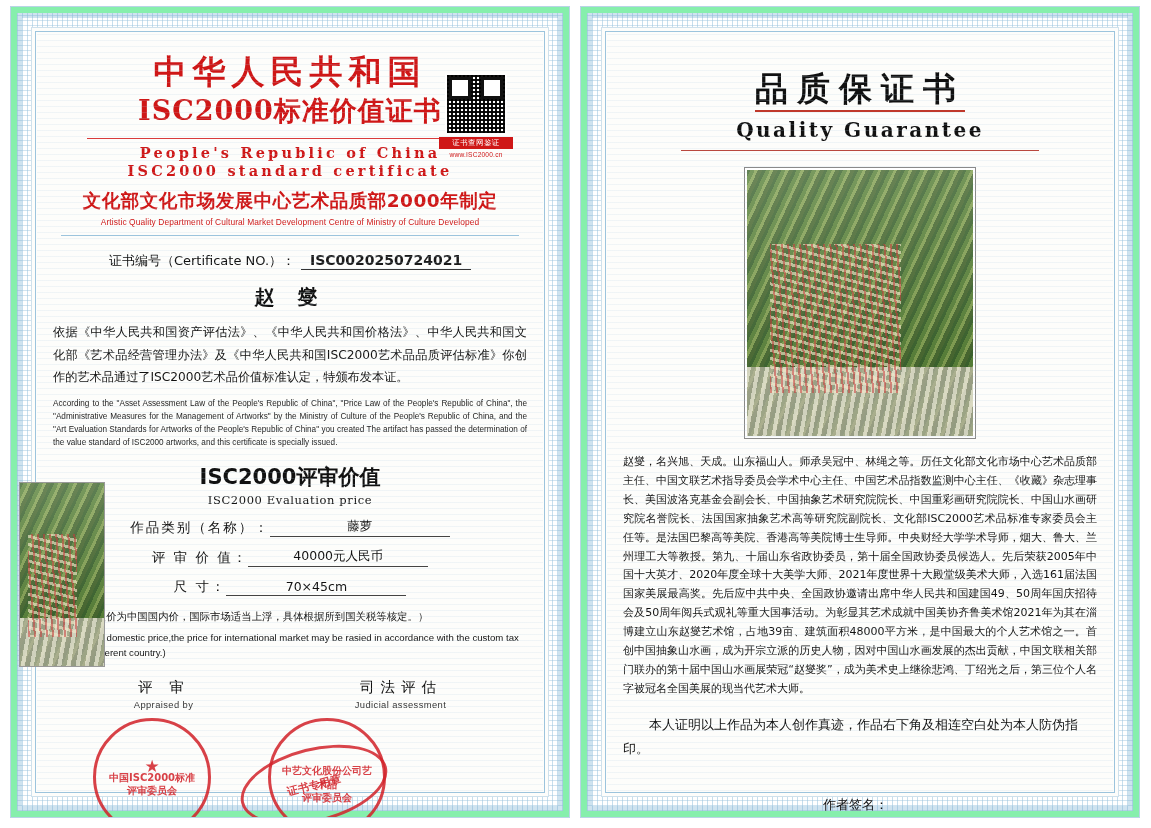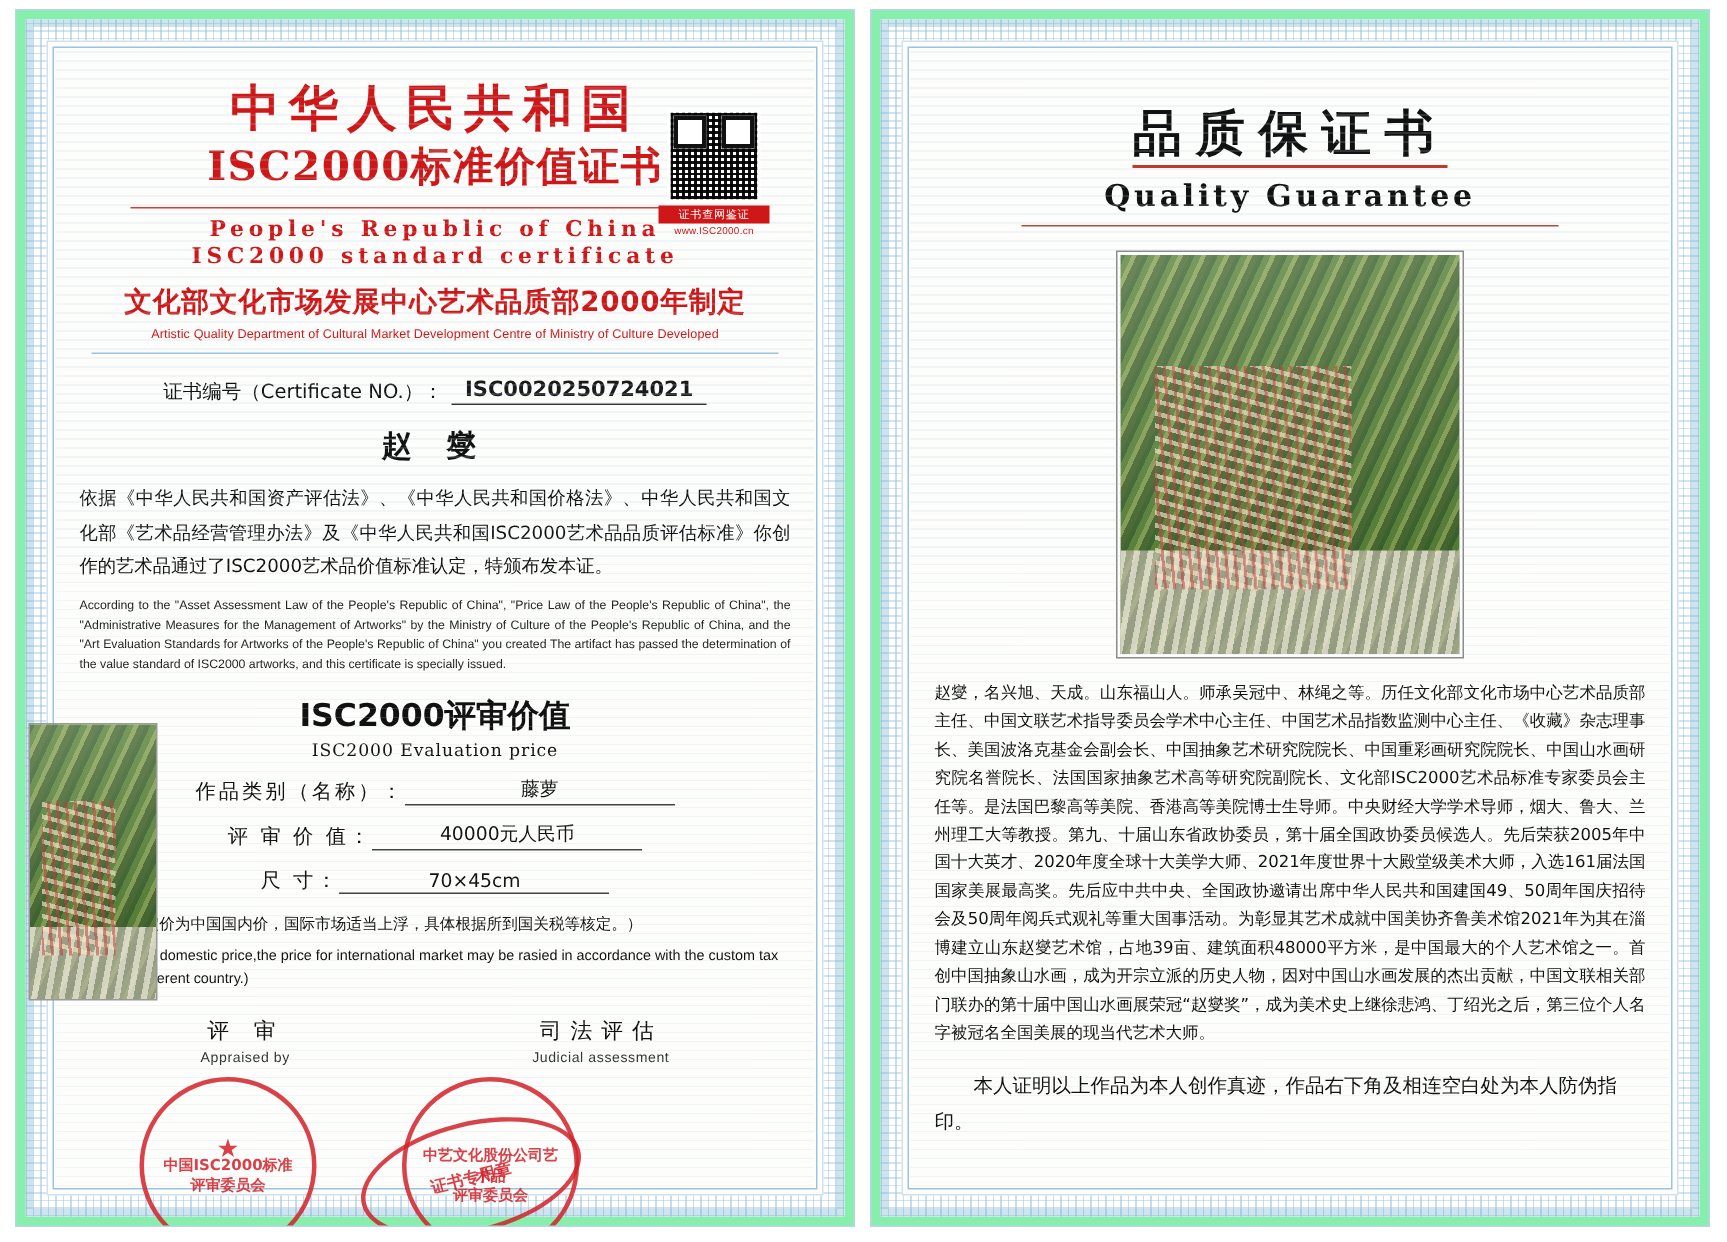--- a/index.html
+++ b/index.html
@@ -384,16 +384,17 @@
       <div class="big-art-wrap">
         <div class="big-art">
           <div class="art"></div>
         </div>
       </div>
 
       <div class="bio">赵燮，名兴旭、天成。山东福山人。师承吴冠中、林绳之等。历任文化部文化市场中心艺术品质部主任、中国文联艺术指导委员会学术中心主任、中国艺术品指数监测中心主任、《收藏》杂志理事长、美国波洛克基金会副会长、中国抽象艺术研究院院长、中国重彩画研究院院长、中国山水画研究院名誉院长、法国国家抽象艺术高等研究院副院长、文化部ISC2000艺术品标准专家委员会主任等。是法国巴黎高等美院、香港高等美院博士生导师。中央财经大学学术导师，烟大、鲁大、兰州理工大等教授。第九、十届山东省政协委员，第十届全国政协委员候选人。先后荣获2005年中国十大英才、2020年度全球十大美学大师、2021年度世界十大殿堂级美术大师，入选161届法国国家美展最高奖。先后应中共中央、全国政协邀请出席中华人民共和国建国49、50周年国庆招待会及50周年阅兵式观礼等重大国事活动。为彰显其艺术成就中国美协齐鲁美术馆2021年为其在淄博建立山东赵燮艺术馆，占地39亩、建筑面积48000平方米，是中国最大的个人艺术馆之一。首创中国抽象山水画，成为开宗立派的历史人物，因对中国山水画发展的杰出贡献，中国文联相关部门联办的第十届中国山水画展荣冠“赵燮奖”，成为美术史上继徐悲鸿、丁绍光之后，第三位个人名字被冠名全国美展的现当代艺术大师。</div>
 
       <div class="statement">本人证明以上作品为本人创作真迹，作品右下角及相连空白处为本人防伪指印。</div>
 
+      <div class="sig-line">作者签名：</div>
 
     </div>
   </div>
 </div>
 
 </body></html>

